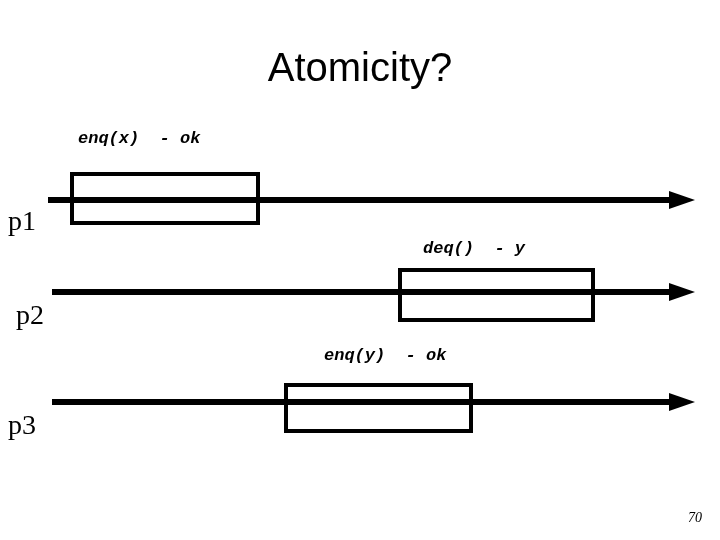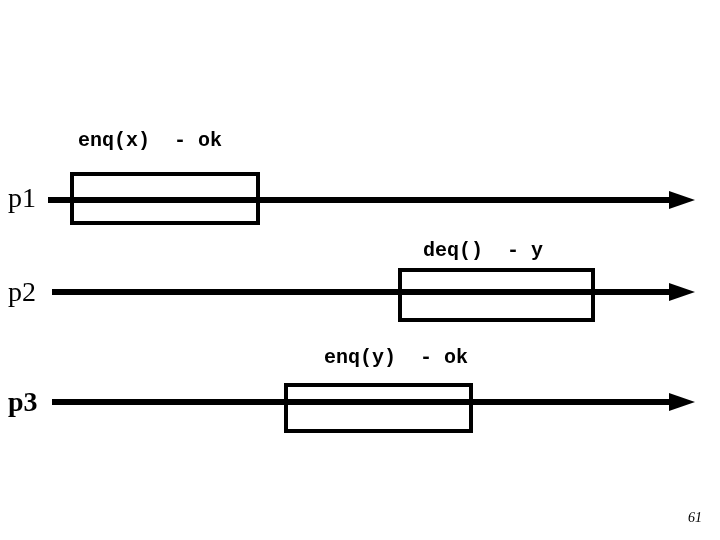--- a/index.html
+++ b/index.html
@@ -31,29 +31,31 @@
     color: var(--ink);
     letter-spacing: 0px;
   }
   .proc-label {
     position: absolute;
     font-family: "Liberation Serif", "DejaVu Serif", serif;
     font-size: 28px;
     font-weight: 400;
     color: var(--ink);
     line-height: 1.1;
+    margin-top: 23px;
   }
   .op-label {
     position: absolute;
     font-family: "Liberation Mono", "DejaVu Sans Mono", monospace;
-    font-size: 20px;
+    font-size: 17px;
     font-weight: 700;
     color: var(--ink);
     white-space: pre;
     line-height: 1.05;
+    font-style: italic;
   }
   .tl-line {
     position: absolute;
     height: 6px;
     background: var(--ink);
   }
   .tl-arrow {
     position: absolute;
     width: 0;
     height: 0;
@@ -78,38 +80,39 @@
   }
 
   
   .r1 .proc-label { left: 8px;  top: 183px; }
   .r1 .tl-line    { left: 48px; top: 197px; width: 622px; }
   .r1 .tl-arrow   { left: 669px; top: 191px; }
   .r1 .op-box     { left: 70px; top: 172px; width: 190px; height: 53px; }
   .r1 .op-label   { left: 78px; top: 130px; }
 
   
-  .r2 .proc-label { left: 8px;  top: 277px; }
+  .r2 .proc-label { left: 16px;  top: 277px; }
   .r2 .tl-line    { left: 52px; top: 289px; width: 618px; }
   .r2 .tl-arrow   { left: 669px; top: 283px; }
   .r2 .op-box     { left: 398px; top: 268px; width: 197px; height: 54px; }
   .r2 .op-label   { left: 423px; top: 240px; }
 
   
-  .r3 .proc-label { left: 8px;  top: 387px; font-weight: bold; }
+  .r3 .proc-label { left: 8px;  top: 387px; }
   .r3 .tl-line    { left: 52px; top: 399px; width: 618px; }
   .r3 .tl-arrow   { left: 669px; top: 393px; }
   .r3 .op-box     { left: 284px; top: 383px; width: 189px; height: 50px; }
   .r3 .op-label   { left: 284px; top: 347px; margin-left: 40px; }
 </style>
 </head>
 <body>
 
 <div class="slide">
 
+  <div class="title">Atomicity?</div>
 
   <div class="row r1">
     <div class="op-label">enq(x)  - ok</div>
     <div class="proc-label">p1</div>
     <div class="tl-line"></div>
     <div class="tl-arrow"></div>
     <div class="op-box"></div>
   </div>
 
   <div class="row r2">
@@ -121,15 +124,15 @@
   </div>
 
   <div class="row r3">
     <div class="op-label">enq(y)  - ok</div>
     <div class="proc-label">p3</div>
     <div class="tl-line"></div>
     <div class="tl-arrow"></div>
     <div class="op-box"></div>
   </div>
 
-  <div class="page-number">61</div>
+  <div class="page-number">70</div>
 
 </div>
 
 </body></html>

